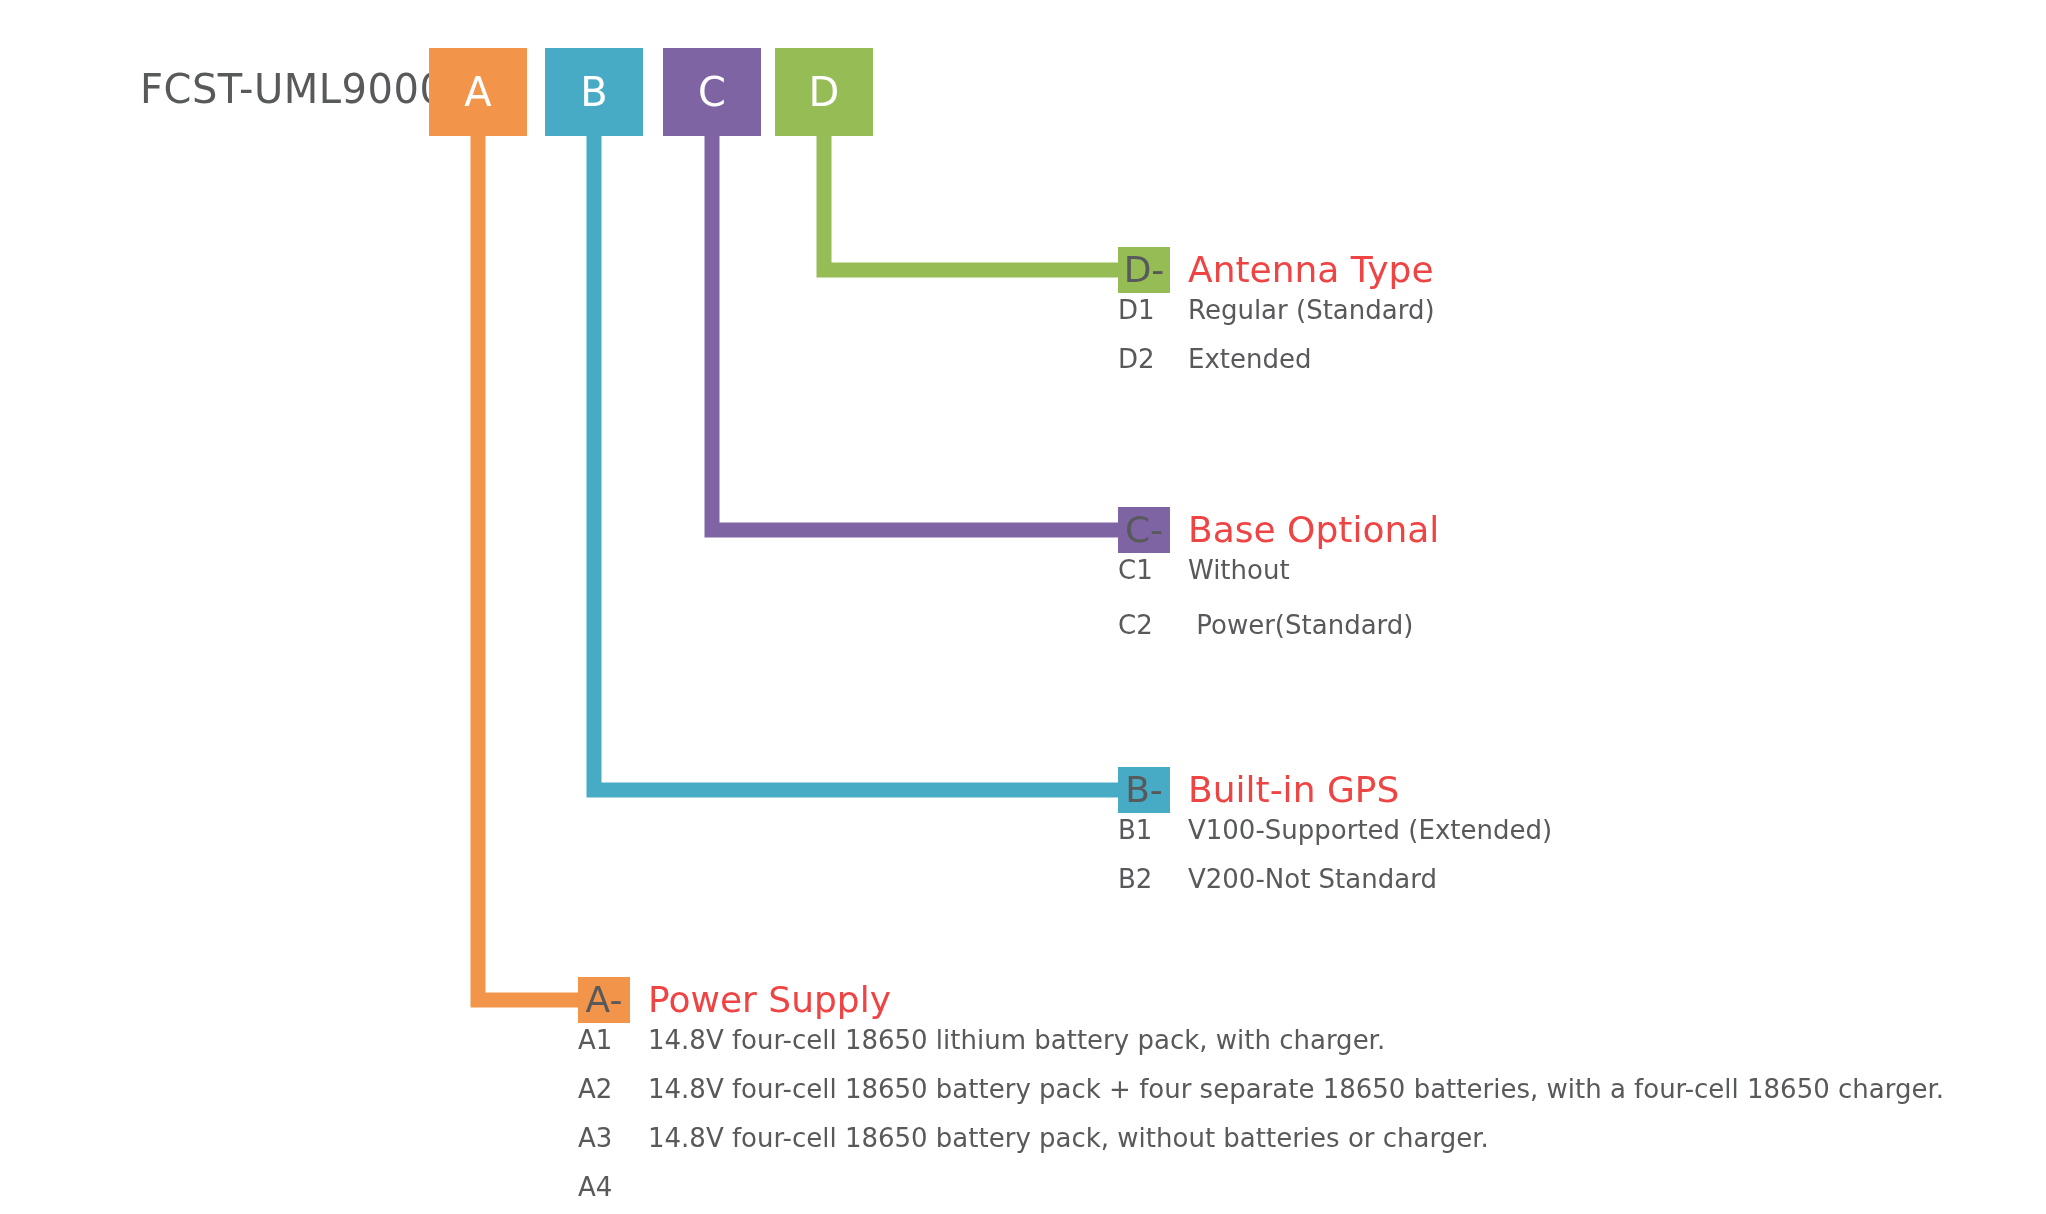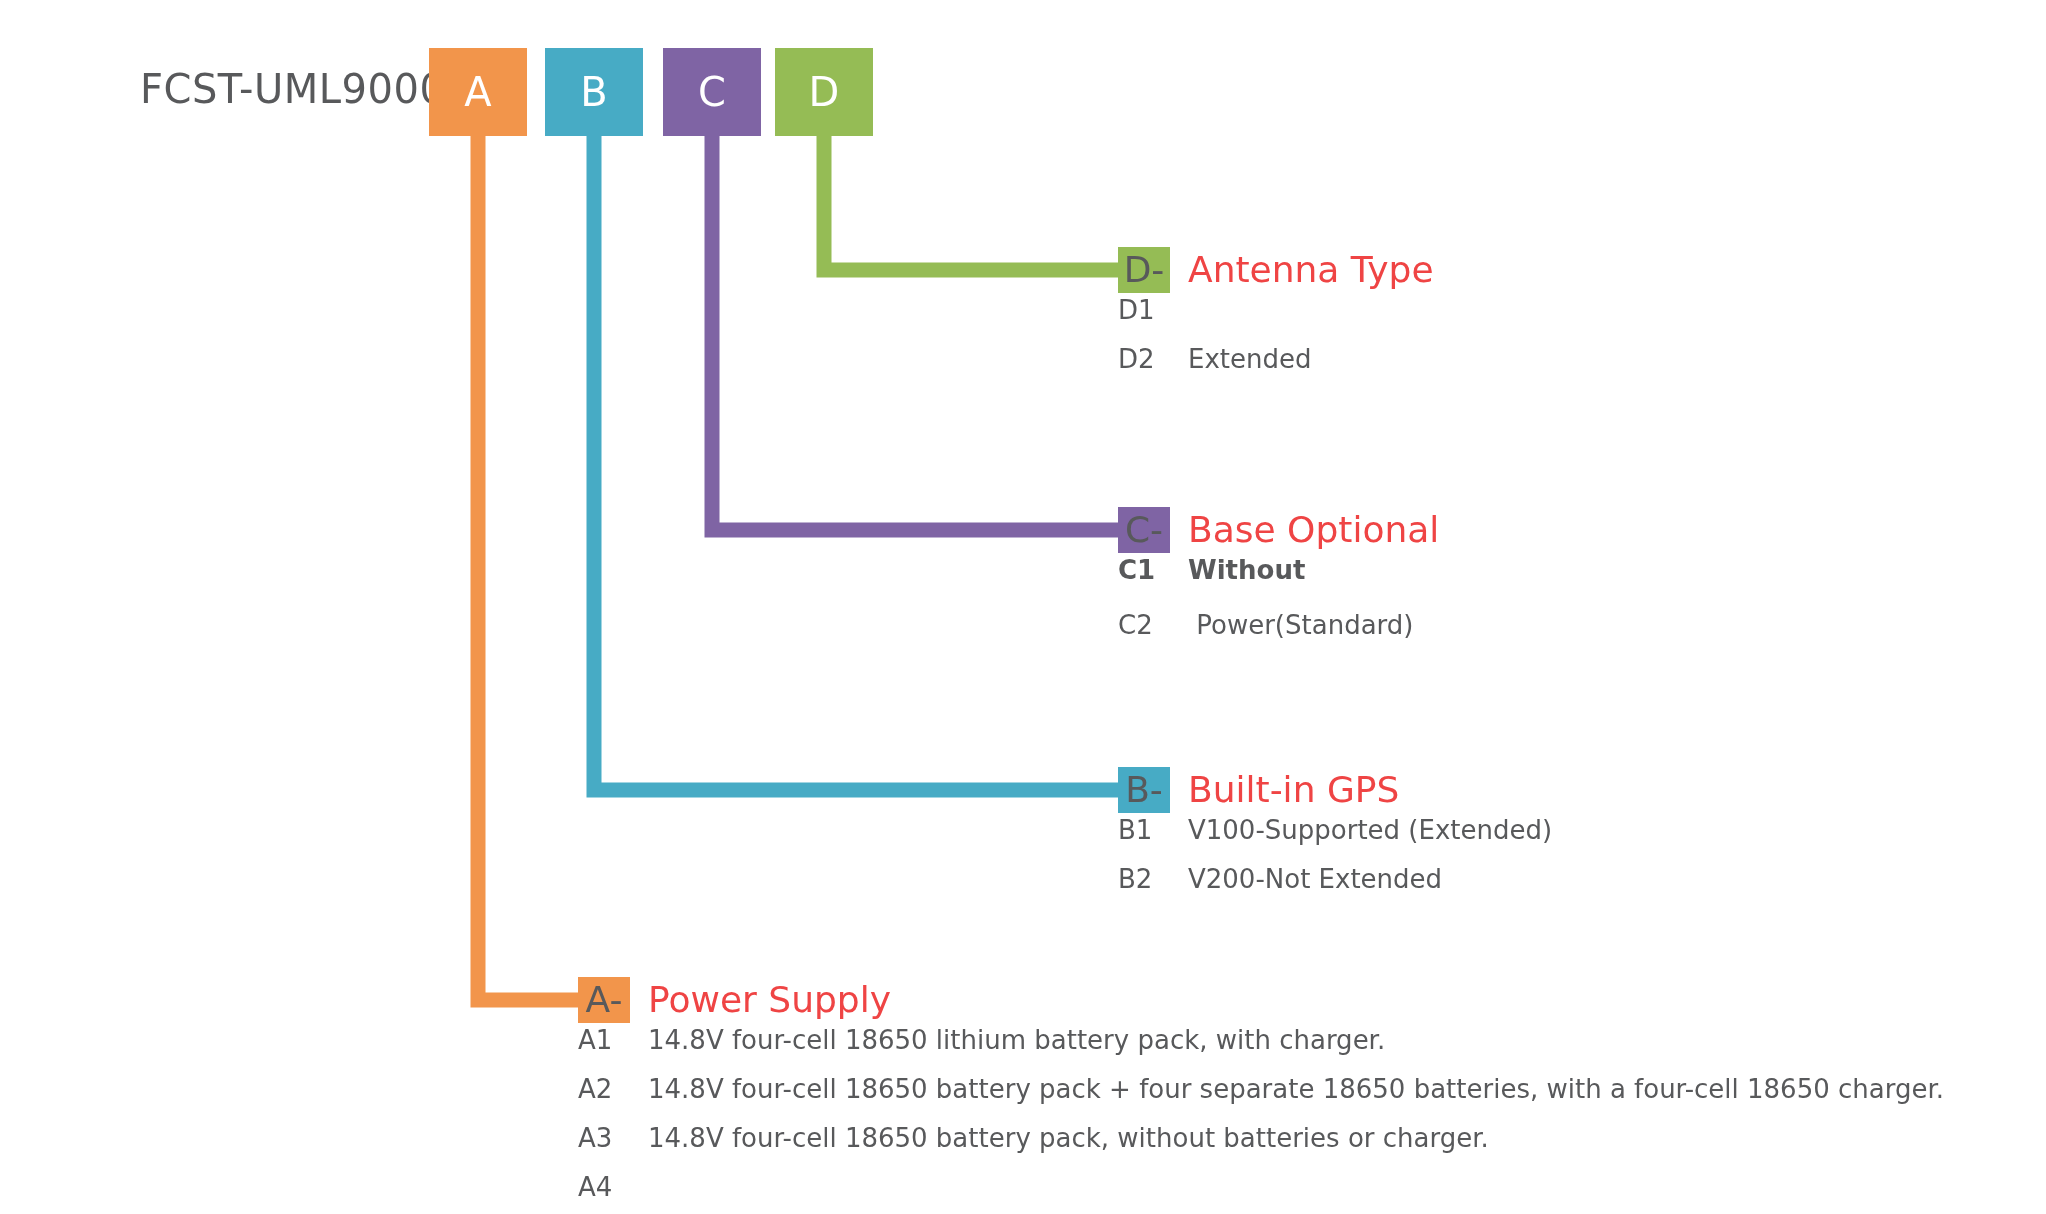--- a/index.html
+++ b/index.html
@@ -127,54 +127,55 @@
     <span>D</span>
   </div>
 
   <div class="group" style="left:1118px; top:247px;">
     <div class="group-head">
       <span class="chip" style="background:#95bc55;">D-</span>
       <span class="group-title">Antenna Type</span>
     </div>
     <div class="opt-row" style="margin-top:2px;">
       <span class="opt-key">D1</span>
+      <span class="opt-text">Regular (Standard)</span>
     </div>
     <div class="opt-row">
       <span class="opt-key">D2</span>
       <span class="opt-text">Extended</span>
     </div>
   </div>
 
   <div class="group" style="left:1118px; top:507px;">
     <div class="group-head">
       <span class="chip" style="background:#7f64a4;">C-</span>
       <span class="group-title">Base Optional</span>
     </div>
-    <div class="opt-row" style="margin-top:2px;font-weight:bold;">
+    <div class="opt-row" style="margin-top:2px;">
       <span class="opt-key">C1</span>
       <span class="opt-text">Without</span>
     </div>
     <div class="opt-row" style="margin-top:6px;">
       <span class="opt-key">C2</span>
       <span class="opt-text"> Power(Standard)</span>
     </div>
   </div>
 
   <div class="group" style="left:1118px; top:767px;">
     <div class="group-head">
       <span class="chip" style="background:#47abc5;">B-</span>
       <span class="group-title">Built-in GPS</span>
     </div>
     <div class="opt-row" style="margin-top:2px;">
       <span class="opt-key">B1</span>
       <span class="opt-text">V100-Supported (Extended)</span>
     </div>
     <div class="opt-row">
       <span class="opt-key">B2</span>
-      <span class="opt-text">V200-Not Extended</span>
+      <span class="opt-text">V200-Not Standard</span>
     </div>
   </div>
 
   <div class="group" style="left:578px; top:977px;">
     <div class="group-head">
       <span class="chip" style="background:#f2954b;">A-</span>
       <span class="group-title">Power Supply</span>
     </div>
     <div class="opt-row" style="margin-top:2px;">
       <span class="opt-key">A1</span>

